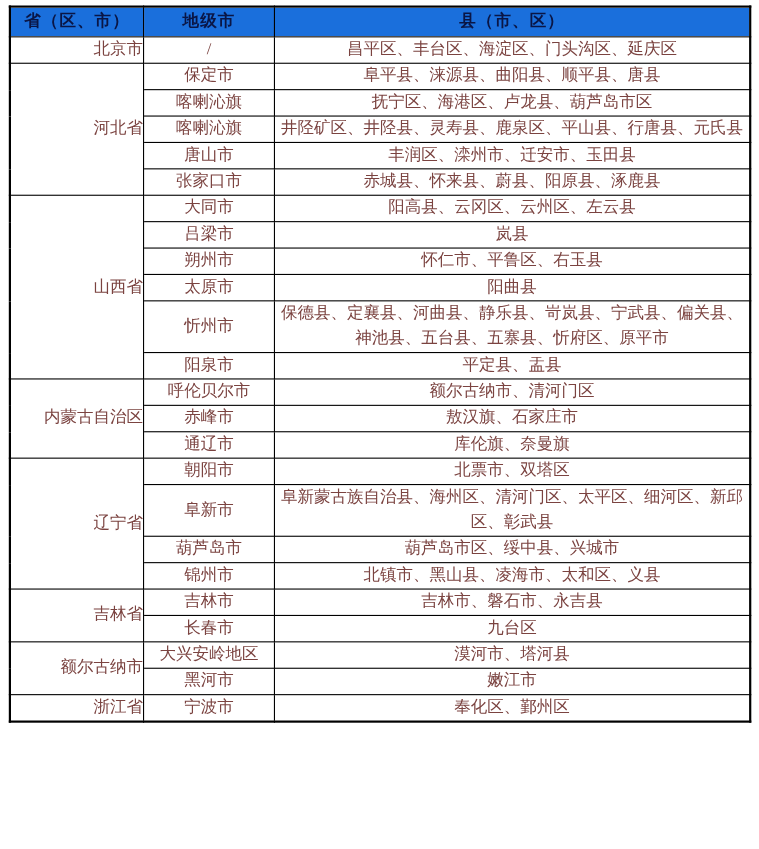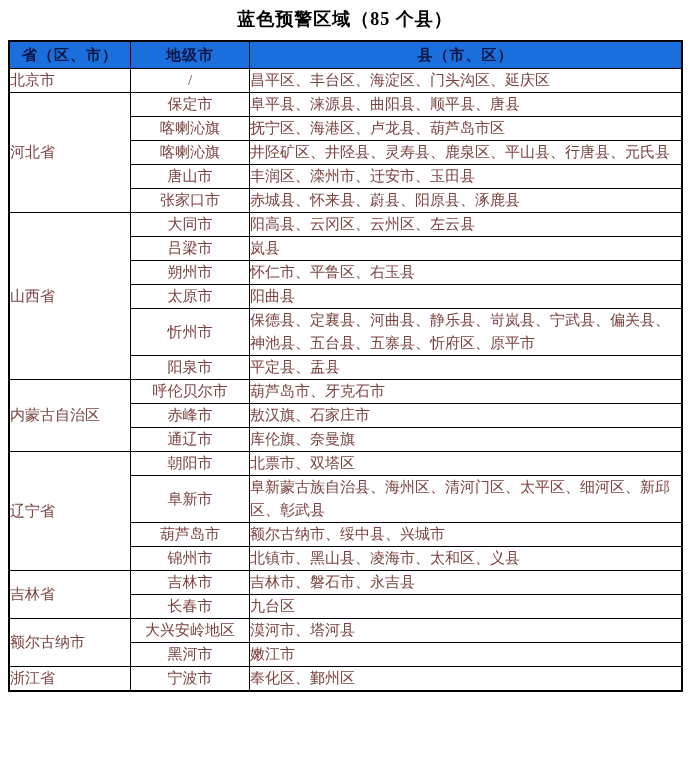--- a/index.html
+++ b/index.html
@@ -47,30 +47,29 @@
     background: var(--header-bg, #1a6fdc);
     color: var(--header-text, #0a1646);
     font-weight: bold;
     text-align: center;
     height: 26px;
     letter-spacing: 1px;
   }
   .warning-table td {
     color: var(--body-text, #7b4340);
   }
-  .col-province { width: 120px; text-align: left; }
+  .col-province { width: 120px; text-align: right; }
   .col-city     { width: 118px; text-align: center; }
-  .col-county   { text-align: left; padding: 0 6px 0 9px; }
+  .col-county   { text-align: center; padding: 0 6px 0 9px; }
   .warning-table tbody td { height: 23px; }
 </style>
 </head>
 <body>
 
 <div class="page">
-  <div class="doc-title">蓝色预警区域（85 个县）</div>
 
   <table class="warning-table">
     <thead>
       <tr>
         <th class="col-province">省（区、市）</th>
         <th class="col-city">地级市</th>
         <th class="col-county">县（市、区）</th>
       </tr>
     </thead>
     <tbody>
@@ -121,42 +120,42 @@
           <td class="col-city">忻州市</td>
           <td class="col-county">保德县、定襄县、河曲县、静乐县、岢岚县、宁武县、偏关县、神池县、五台县、五寨县、忻府区、原平市</td>
         </tr>
         <tr>
           <td class="col-city">阳泉市</td>
           <td class="col-county">平定县、盂县</td>
         </tr>
         <tr>
           <td class="col-province" rowspan="3">内蒙古自治区</td>
           <td class="col-city">呼伦贝尔市</td>
-          <td class="col-county">葫芦岛市、牙克石市</td>
+          <td class="col-county">额尔古纳市、清河门区</td>
         </tr>
         <tr>
           <td class="col-city">赤峰市</td>
           <td class="col-county">敖汉旗、石家庄市</td>
         </tr>
         <tr>
           <td class="col-city">通辽市</td>
           <td class="col-county">库伦旗、奈曼旗</td>
         </tr>
         <tr>
           <td class="col-province" rowspan="4">辽宁省</td>
           <td class="col-city">朝阳市</td>
           <td class="col-county">北票市、双塔区</td>
         </tr>
         <tr>
           <td class="col-city">阜新市</td>
           <td class="col-county">阜新蒙古族自治县、海州区、清河门区、太平区、细河区、新邱区、彰武县</td>
         </tr>
         <tr>
           <td class="col-city">葫芦岛市</td>
-          <td class="col-county">额尔古纳市、绥中县、兴城市</td>
+          <td class="col-county">葫芦岛市区、绥中县、兴城市</td>
         </tr>
         <tr>
           <td class="col-city">锦州市</td>
           <td class="col-county">北镇市、黑山县、凌海市、太和区、义县</td>
         </tr>
         <tr>
           <td class="col-province" rowspan="2">吉林省</td>
           <td class="col-city">吉林市</td>
           <td class="col-county">吉林市、磐石市、永吉县</td>
         </tr>

